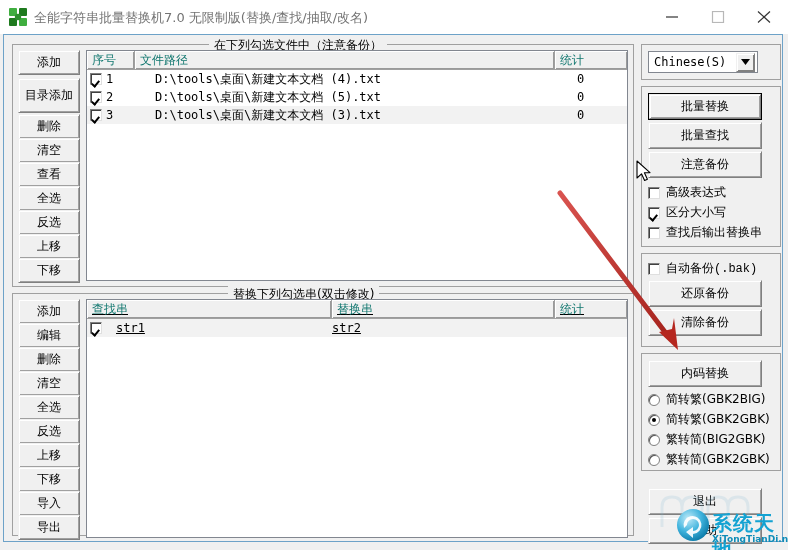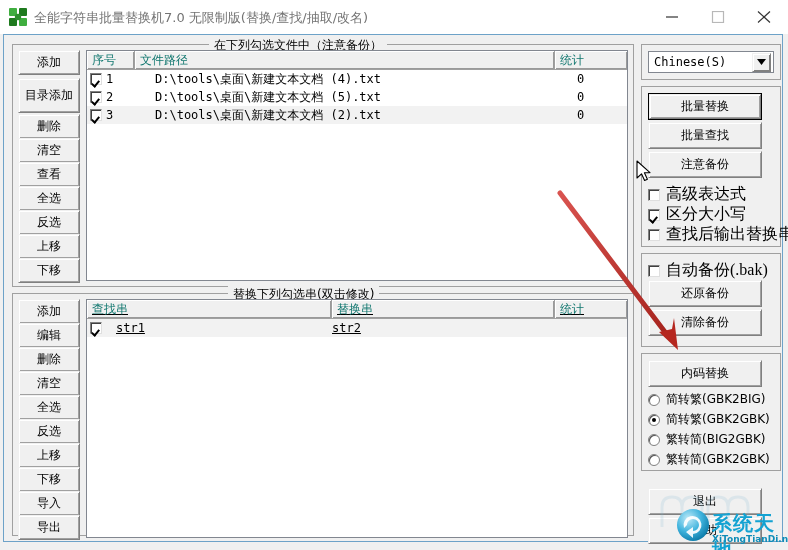--- a/index.html
+++ b/index.html
@@ -66,22 +66,22 @@
       border-right-color:#dfdfdf;border-bottom-color:#dfdfdf;
       box-shadow: inset 1px 1px 0 #404040, inset -1px -1px 0 #ffffff;
       display:inline-block;position:relative;flex:0 0 auto;}
   .cb.checked:after{content:"";position:absolute;left:2px;top:5px;width:3px;height:6px;
       border:solid #000;border-width:0 2px 2px 0;transform:rotate(40deg);}
   .radio{width:12px;height:12px;border-radius:50%;box-sizing:border-box;background:#fff;
       border:1px solid #808080;display:inline-block;position:relative;flex:0 0 auto;
       box-shadow: inset 1px 1px 0 #555;}
   .radio.sel:after{content:"";position:absolute;left:3px;top:3px;width:4px;height:4px;
       border-radius:50%;background:#000;}
-  .chkrow{position:absolute;display:flex;align-items:center;gap:6px;font-size:16px;color:#000;
-      white-space:nowrap;font-family:Liberation Serif, serif;}
+  .chkrow{position:absolute;display:flex;align-items:center;gap:6px;font-size:12px;color:#000;
+      white-space:nowrap;font-family:Liberation Mono, monospace;}
   .radrow{position:absolute;display:flex;align-items:center;gap:6px;font-size:12px;color:#000;
       white-space:nowrap;font-family:"DejaVu Sans","Liberation Sans",sans-serif;}
 
   
   .combo{position:absolute;background:#fff;border:1px solid #828790;box-sizing:border-box;
          display:flex;align-items:center;}
   .combo .ctext{flex:1;padding-left:5px;font-size:12px;color:#000;
          font-family:"DejaVu Sans Mono","Liberation Mono",monospace;}
   .combo .carrow{width:17px;height:17px;margin-right:2px;background:#f0f0f0;
          box-shadow: inset 1px 1px 0 #ffffff, inset -1px -1px 0 #808080;
@@ -191,21 +191,21 @@
         </div>
         <div class="lv-cell" style="width:420px;padding-left:20px;">D:\tools\桌面\新建文本文档 (5).txt</div>
         <div class="lv-cell" style="width:72px;padding-left:22px;">0</div>
       </div>
 
       <div class="lv-row alt">
         <div class="lv-cell" style="width:48px;display:flex;align-items:center;gap:4px;padding-left:3px;">
           <span class="cb checked"></span>
           <span>3</span>
         </div>
-        <div class="lv-cell" style="width:420px;padding-left:20px;">D:\tools\桌面\新建文本文档 (2).txt</div>
+        <div class="lv-cell" style="width:420px;padding-left:20px;">D:\tools\桌面\新建文本文档 (3).txt</div>
         <div class="lv-cell" style="width:72px;padding-left:22px;">0</div>
       </div>
     </div>
 
     <div class="group" style="left:12px;top:259px;width:622px;height:243px;">
       <div class="gtitle" style="left:215px;">替换下列勾选串(双击修改)</div>
     </div>
 
     <div class="btn" style="left:18px;top:265px;width:60px;height:23px;">
       <span>添加</span>
@@ -248,21 +248,21 @@
         <div class="lv-cell" style="width:245px;display:flex;align-items:center;gap:14px;padding-left:3px;">
           <span class="cb checked"></span>
           <span>str1</span>
         </div>
         <div class="lv-cell" style="width:223px;">str2</div>
         <div class="lv-cell" style="width:72px;"></div>
       </div>
     </div>
 
     <div class="group" style="left:641px;top:10px;width:140px;height:36px;"></div>
-    <div class="combo" style="left:648px;top:17px;width:126px;height:22px;justify-content:space-between;">
+    <div class="combo" style="left:648px;top:17px;width:110px;height:22px;justify-content:space-between;">
       <div class="ctext">Chinese(S)</div>
       <div class="carrow">
         <svg width="9" height="6" viewBox="0 0 9 6">
             <polygon points="0,0 9,0 4.5,6" fill="#000"></polygon>
           </svg>
       </div>
     </div>
 
     <div class="group" style="left:641px;top:52px;width:140px;height:161px;"></div>
 

